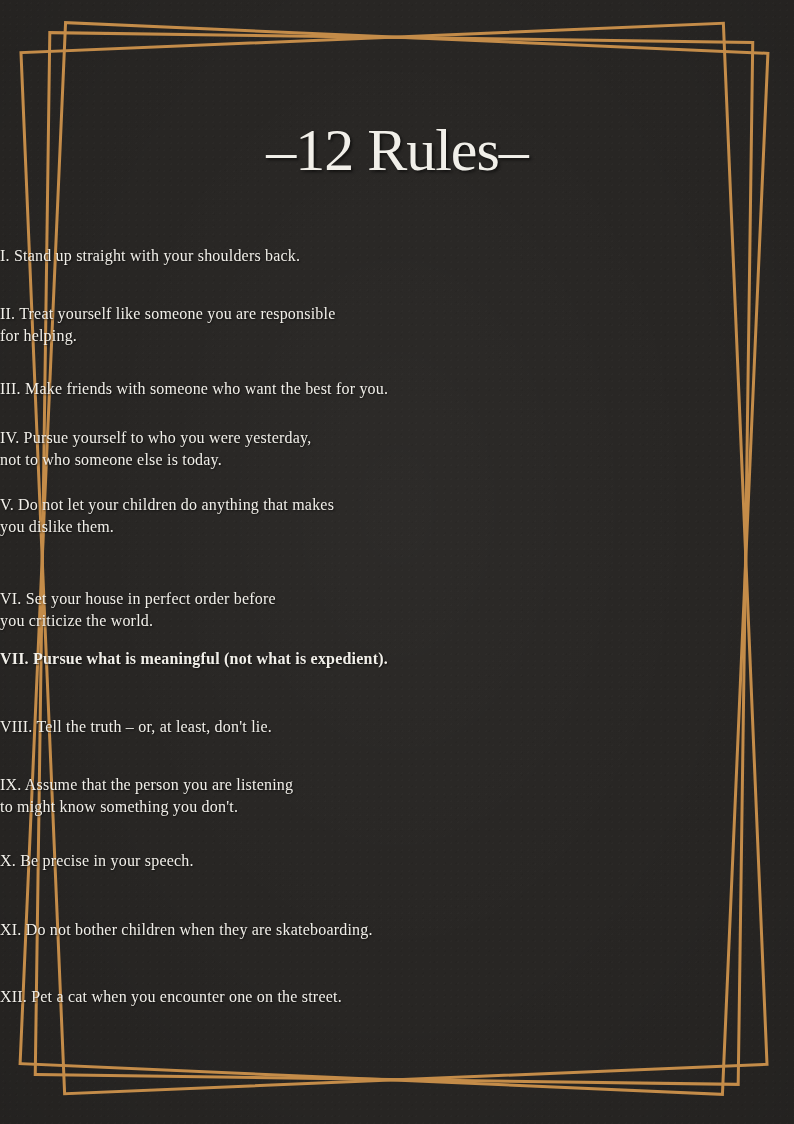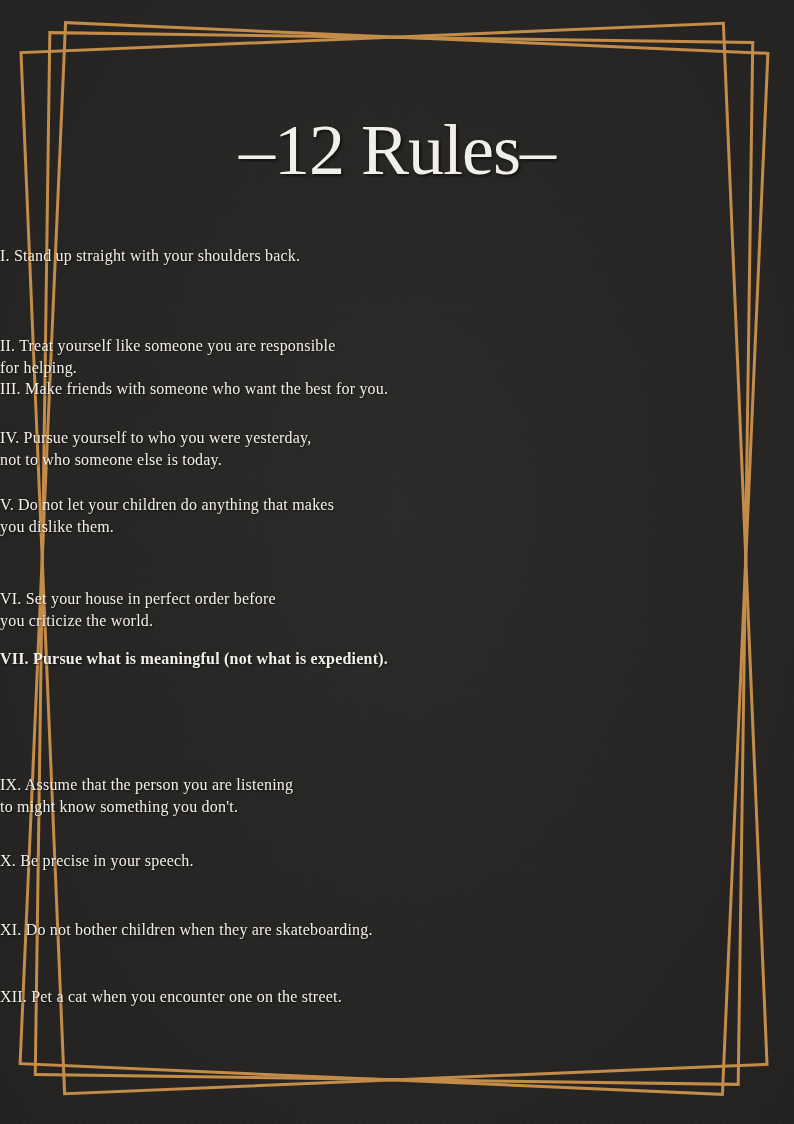--- a/index.html
+++ b/index.html
@@ -35,21 +35,21 @@
   }
   .frame-1{ transform:rotate(-2.4deg); }
   .frame-2{ transform:rotate(0.8deg); }
   .frame-3{ transform:rotate(2.5deg); }
 
   .title{
     position:absolute;
     left:0; right:0; top:100px;
     margin:0;
     text-align:center;
-    font-size:72px;
+    font-size:60px;
     line-height:100px;
     font-weight:normal;
     letter-spacing:-1px;
     color:var(--text);
     text-shadow:2px 2px 3px rgba(0,0,0,0.55);
     white-space:nowrap;
   }
   .rules{
     position:absolute;
     left:0; top:0;
@@ -59,21 +59,21 @@
     position:absolute;
     left:0; right:0;
     font-size:16px;
     line-height:22px;
     letter-spacing:0.2px;
     color:var(--text);
     text-shadow:1px 1px 2px rgba(0,0,0,0.6);
     white-space:pre-line;
   }
   .r1 { top:245px; }
-  .r2 { top:303px;margin-top:32px; }
+  .r2 { top:303px; }
   .r3 { top:378px; }
   .r4 { top:427px; }
   .r5 { top:494px; }
   .r6 { top:588px;font-family:Liberation Serif, serif; }
   .r7 { top:648px;font-weight:bold; }
   .r8 { top:716px; }
   .r9 { top:774px; }
   .r10{ top:850px; }
   .r11{ top:919px; }
   .r12{ top:986px; }
@@ -94,20 +94,21 @@
     <div class="rule r2">II. Treat yourself like someone you are responsible
 for helping.</div>
     <div class="rule r3">III. Make friends with someone who want the best for you.</div>
     <div class="rule r4">IV. Pursue yourself to who you were yesterday,
 not to who someone else is today.</div>
     <div class="rule r5">V. Do not let your children do anything that makes
 you dislike them.</div>
     <div class="rule r6">VI. Set your house in perfect order before
 you criticize the world.</div>
     <div class="rule r7">VII. Pursue what is meaningful (not what is expedient).</div>
+    <div class="rule r8">VIII. Tell the truth – or, at least, don't lie.</div>
     <div class="rule r9">IX. Assume that the person you are listening
 to might know something you don't.</div>
     <div class="rule r10">X. Be precise in your speech.</div>
     <div class="rule r12">XII. Pet a cat when you encounter one on the street.</div>
     <div class="rule r11">XI. Do not bother children when they are skateboarding.</div>
   </div>
 
 </div>
 
 </body></html>

